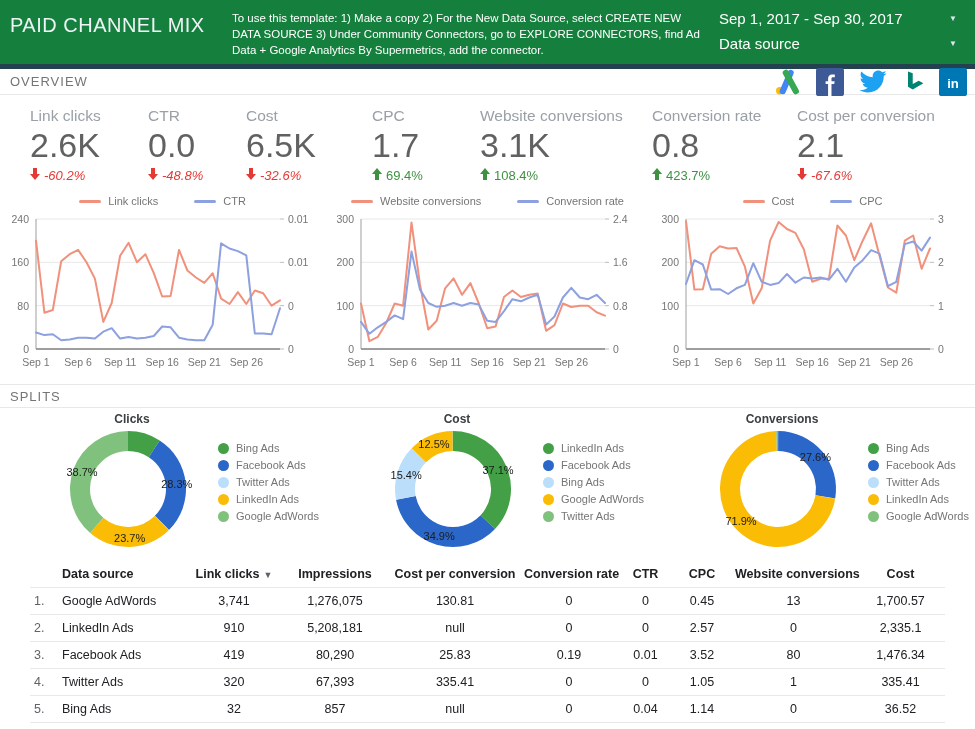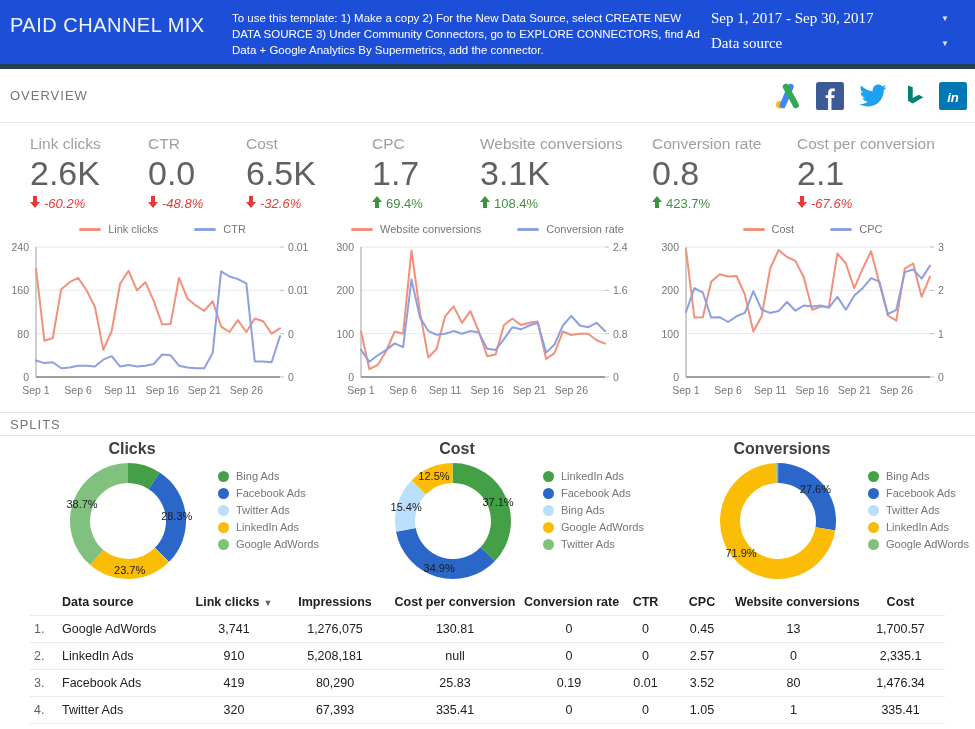--- a/index.html
+++ b/index.html
@@ -6,45 +6,45 @@
   html,body { width: 975px; height: 729px; }
   body {
     font-family: "Liberation Sans", sans-serif;
     background: #ffffff;
     color: #202124;
     overflow: hidden;
     position: relative;
   }
   
   .topbar {
-    height: 64px; background: #1d4ed8; position: relative;
+    height: 64px; background: #15803d; position: relative;
     display: flex; align-items: flex-start;
   }
   .report-title {
     color: #eef3f6; font-size: 20px; letter-spacing: .5px;
     margin: 14px 0 0 10px; white-space: nowrap;
   }
   .instructions {
     position: absolute; left: 232px; top: 10px; width: 478px;
     color: #ffffff; font-size: 11.5px; line-height: 1.4;
   }
-  .selectors { position: absolute; right: 20px; top: 6px; width: 250px; font-family: Liberation Serif, serif; }
+  .selectors { position: absolute; right: 12px; top: 6px; width: 250px; }
   .selector {
     display: flex; align-items: center; justify-content: space-between;
     color: #ffffff; font-size: 15px; padding: 4px 6px; cursor: pointer;
   }
   .selector .caret { font-size: 8px; color: #dde7ee; margin-left: 12px; }
   .strip { height: 5px; background: #24414f; }
   
   .overview-bar {
-    height: 54px; display: flex; align-items: center; justify-content: space-between;
+    height: 26px; display: flex; align-items: center; justify-content: space-between;
     padding: 0 8px 0 10px; border-bottom: 1px solid #e8e8e8;
   }
   .section-label { color: #757575; font-size: 13px; letter-spacing: 1px; }
-  .channel-icons { display: flex; align-items: center; gap: 13px; font-style: italic; }
+  .channel-icons { display: flex; align-items: center; gap: 13px; }
   .channel-icons svg { display: block; }
   
   .kpi-row { display: flex; padding: 12px 0 0 30px; height: 94px; }
   .kpi .kpi-label { color: #9aa0a6; font-size: 15.5px; white-space: nowrap; }
   .kpi .kpi-value { color: #616161; font-size: 34px; margin-top: 1px; }
   .kpi .kpi-delta { font-size: 13px; margin-top: 3px; display: flex; align-items: center; gap: 4px; }
   .kpi .kpi-delta.down { color: #e53935; font-style: italic; }
   .kpi .kpi-delta.up { color: #3f9142; }
   
   .charts-row { display: flex; height: 190px; margin-top: 2px; }
@@ -56,21 +56,21 @@
   .chart .legend .li { display: flex; align-items: center; gap: 7px; color: #757575; font-size: 11px; }
   .chart .legend .sw { width: 22px; height: 3px; border-radius: 2px; }
   
   .splits-bar {
     height: 24px; display: flex; align-items: center; padding-left: 10px;
     border-top: 1px solid #e8e8e8; border-bottom: 1px solid #e8e8e8; margin-top: 3px;
   }
   .donuts-row { display: flex; height: 150px; }
   .donut-cell { width: 325px; display: flex; padding-top: 4px; }
   .donut-left { margin-left: 62px; text-align: center; }
-  .donut-title { font-size: 16px; font-weight: bold; color: #3c4043; margin-bottom: 1px; }
+  .donut-title { font-size: 12px; font-weight: bold; color: #3c4043; margin-bottom: 1px; }
   .donut-legend { margin: 30px 0 0 16px; display: flex; flex-direction: column; gap: 5px; }
   .donut-legend .li { display: flex; align-items: center; gap: 7px; font-size: 11px; color: #757575; white-space: nowrap; }
   .donut-legend .dot { width: 11px; height: 11px; border-radius: 50%; flex: 0 0 11px; }
   
   .table-section { padding: 2px 30px 0 30px; }
   table { width: 100%; border-collapse: collapse; table-layout: fixed; }
   th { font-size: 12.5px; font-weight: bold; color: #202124; padding: 7px 4px 6px 4px; text-align: center; white-space: nowrap; cursor: pointer; }
   th.left, td.left { text-align: left; }
   td { font-size: 12.5px; color: #202124; padding: 6px 4px; text-align: center; border-top: 1px solid #e9e9e9; white-space: nowrap; }
   td.idx { color: #5f6368; text-align: left; }

